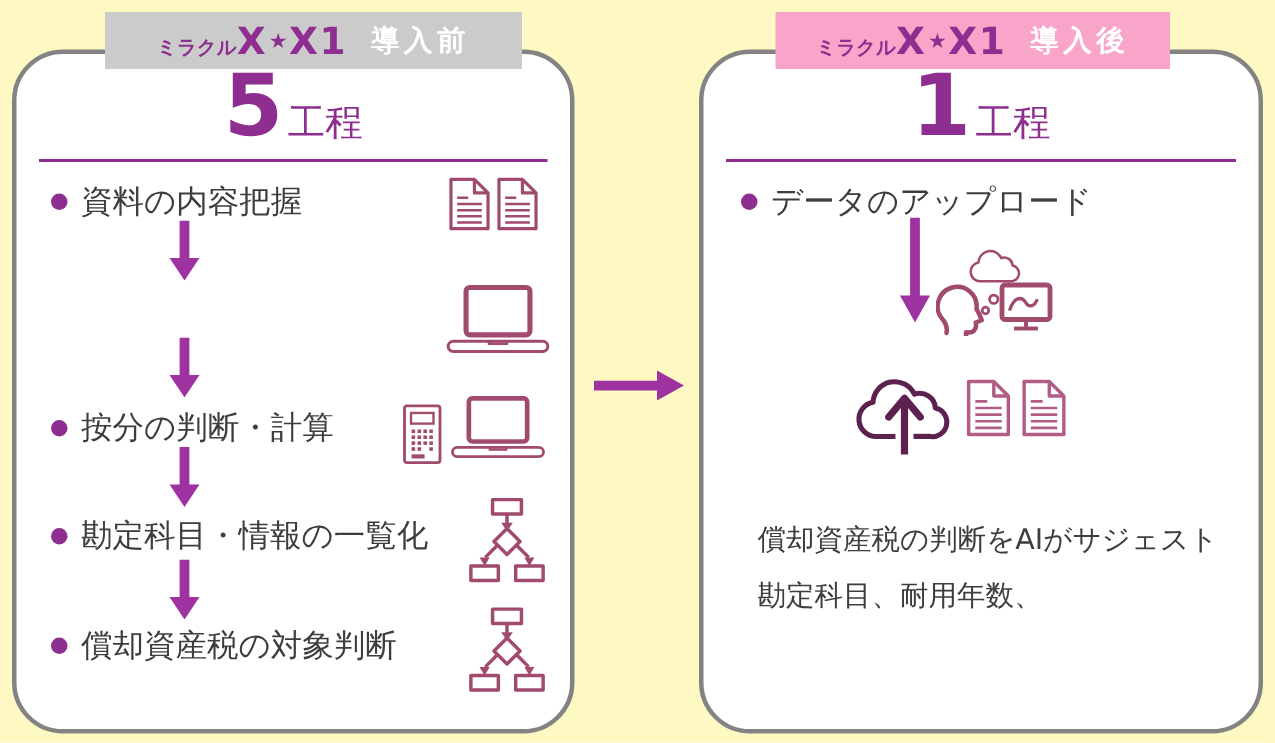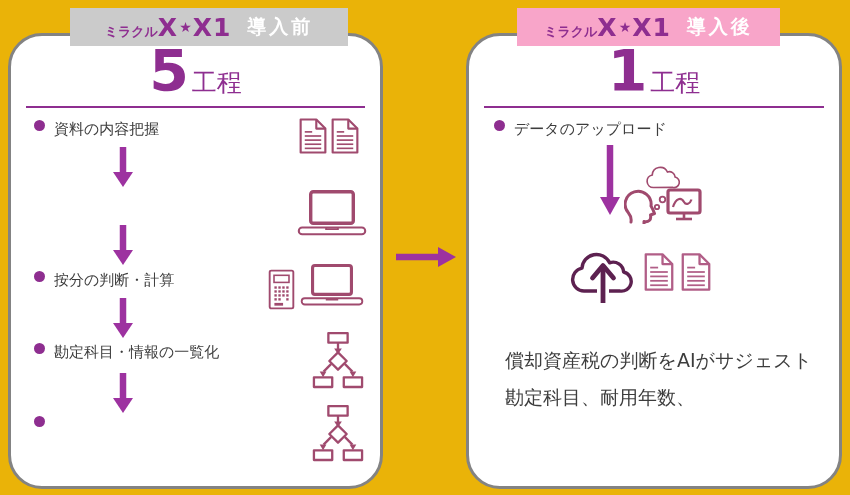--- a/index.html
+++ b/index.html
@@ -1,41 +1,41 @@
 <!DOCTYPE html>
 <html style="--purple: #8e2e90; --arrow: #9d32a0; --rose: #a04a6e; --pink-doc: #b15e87; --plum: #5d2150; --gray-bg: #cbcbcb; --pink-bg: #f8a5c9; --border-gray: #838383; --text: #3d3d3d;"><head>
 <meta charset="utf-8">
 <style>
   :root{
     --purple:#8e2e90; --arrow:#9d32a0; --rose:#a04a6e; --pink-doc:#b15e87;
     --plum:#5d2150; --gray-bg:#cbcbcb; --pink-bg:#f8a5c9; --border-gray:#838383; --text:#3d3d3d;
   }
   *{box-sizing:border-box;margin:0;padding:0}
   body{font-family:"DejaVu Sans",sans-serif;background:#fff}
-  .stage{position:relative;width:850px;height:495px;background:#eab308;overflow:hidden}
+  .stage{position:relative;width:850px;height:495px;background:#fef9c3;overflow:hidden}
   .panel{position:absolute;border:3px solid var(--border-gray);border-radius:34px;background:#fff}
   .p-before{left:8px;top:33px;width:375px;height:456px}
   .p-after{left:466px;top:33px;width:376px;height:456px}
   .tagbar{position:absolute;height:38px;display:flex;align-items:center;justify-content:center;gap:16px;z-index:2}
   .tag-before{left:70px;top:8px;width:278px;background:var(--gray-bg)}
   .tag-after{left:517px;top:8px;width:263px;background:var(--pink-bg)}
   .brand{display:flex;align-items:baseline;color:var(--purple);white-space:nowrap}
   .brand .pre{font-size:13px;font-weight:700}
   .brand .big{font-size:25px;font-weight:800;letter-spacing:1px}
   .brand .star{font-size:14px;vertical-align:3px;position:relative;top:-4px;margin:0 1px}
   .tag-label{color:#fff;font-weight:700;font-size:19px;letter-spacing:3px;white-space:nowrap}
   .count-line{position:absolute;display:flex;align-items:baseline;justify-content:center;color:var(--purple);z-index:1}
   .c-before{left:8px;top:44px;width:375px}
   .c-after{left:466px;top:44px;width:376px}
   .count-num{font-size:57px;font-weight:700;line-height:.95}
   .count-unit{font-size:25px;font-weight:400;margin-left:3px}
   .rule{position:absolute;height:2px;background:var(--purple)}
   .r-before{left:26px;top:106px;width:339px}
   .r-after{left:484px;top:106px;width:340px}
-  .step{position:absolute;display:flex;gap:9px;color:var(--text);font-size:15px;font-weight:500;white-space:nowrap}
+  .step{position:absolute;display:flex;align-items:center;gap:9px;color:var(--text);font-size:21px;font-weight:500;white-space:nowrap}
   .bullet{width:11px;height:11px;border-radius:50%;background:var(--purple);flex:none}
   .s1{left:34px;top:120px}.s2{left:34px;top:196px}.s3{left:34px;top:271px}
   .s4{left:34px;top:343px}.s5{left:34px;top:416px}.sa1{left:494px;top:120px}
   svg.abs{position:absolute;display:block}
   .a1{left:111px;top:147px;width:24px;height:40px}
   .a2{left:111px;top:225px;width:24px;height:40px}
   .a3{left:111px;top:298px;width:24px;height:40px}
   .a4{left:111px;top:373px;width:24px;height:40px}
   .a-after{left:598px;top:145px;width:24px;height:70px}
   .i-docs1{left:299px;top:116px;width:28px;height:40px;color:var(--rose)}
@@ -174,20 +174,21 @@
   </div>
   <svg class="abs i-flow1" viewBox="0 0 54 62">
       <use href="#flowIcon"></use>
     </svg>
   <svg class="abs a4" viewBox="0 0 24 40">
       <use href="#downArrow"></use>
     </svg>
 
   <div class="step s5">
     <span class="bullet"></span>
+    <span>償却資産税の対象判断</span>
   </div>
   <svg class="abs i-flow2" viewBox="0 0 54 62">
       <use href="#flowIcon"></use>
     </svg>
 
   <svg class="abs mid-arrow" viewBox="0 0 62 22">
     <line x1="2" y1="11" x2="46" y2="11" stroke="var(--arrow)" stroke-width="6.5"></line>
     <polygon points="44,1 62,11 44,21" fill="var(--arrow)"></polygon>
   </svg>
 

